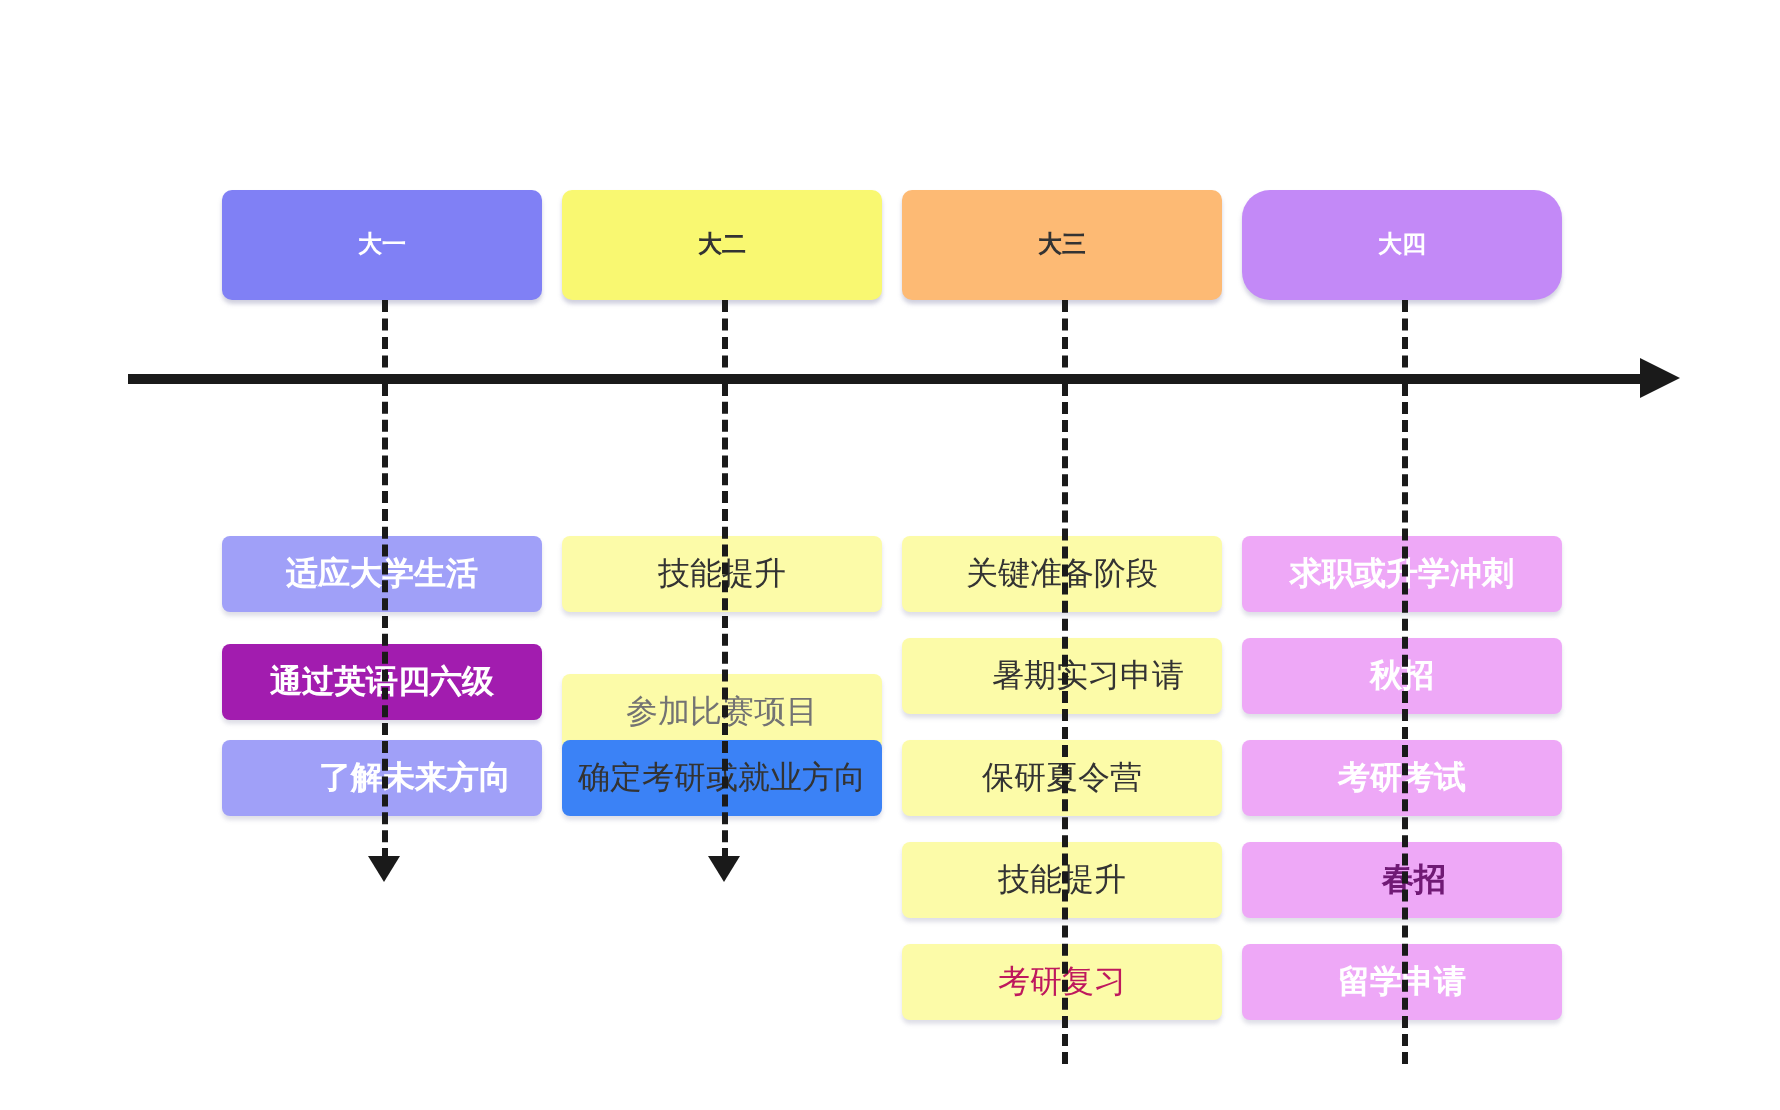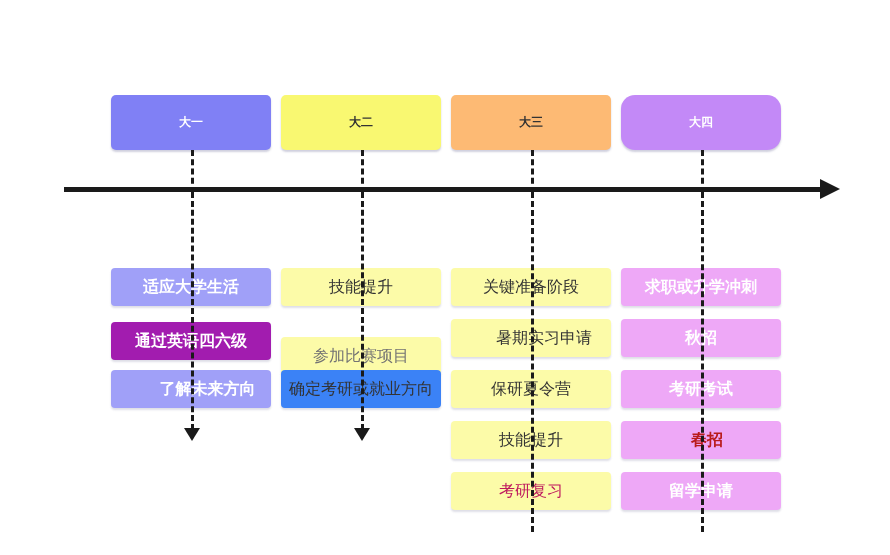--- a/index.html
+++ b/index.html
@@ -133,21 +133,21 @@
         <div class="node" style="top: 319px; background: rgb(252, 251, 168); color: rgb(51, 51, 51); padding-left: 26px;">暑期实习申请</div>
         <div class="node" style="top: 370px; background: rgb(252, 251, 168); color: rgb(51, 51, 51);">保研夏令营</div>
         <div class="node" style="top: 421px; background: rgb(252, 251, 168); color: rgb(51, 51, 51);">技能提升</div>
         <div class="node" style="top: 472px; background: rgb(252, 251, 168); color: #be185d;">考研复习</div>
       </div>
       <div class="column" style="left: 621px; top: 0px;">
         <div class="year-header" style="top: 95px; background: rgb(195, 137, 247); color: rgb(255, 255, 255); border-radius: 14px;">大四</div>
         <div class="node bold" style="top: 268px; background: rgb(238, 168, 247); color: rgb(255, 255, 255);">求职或升学冲刺</div>
         <div class="node bold" style="top: 319px; background: rgb(238, 168, 247); color: rgb(255, 255, 255);">秋招</div>
         <div class="node bold" style="top: 370px; background: rgb(238, 168, 247); color: rgb(255, 255, 255);">考研考试</div>
-        <div class="node bold" style="top: 421px; background: rgb(238, 168, 247); color: #b91c1c; padding-left: 12px;">春招</div>
+        <div class="node bold" style="top: 421px; background: rgb(238, 168, 247); color: #701a75; padding-left: 12px;">春招</div>
         <div class="node bold" style="top: 472px; background: rgb(238, 168, 247); color: rgb(255, 255, 255);">留学申请</div>
       </div>
     </div>
 
 <div class="vline" style="left: 191px; top: 150px; height: 43px;"></div>
     <div class="vline" style="left: 191px; top: 192px; height: 238px;"></div>
     <div class="vline-arrow" style="left: 184px; top: 428px;"></div>
     <div class="vline" style="left: 361px; top: 150px; height: 43px;"></div>
     <div class="vline" style="left: 361px; top: 192px; height: 238px;"></div>
     <div class="vline-arrow" style="left: 354px; top: 428px;"></div>

